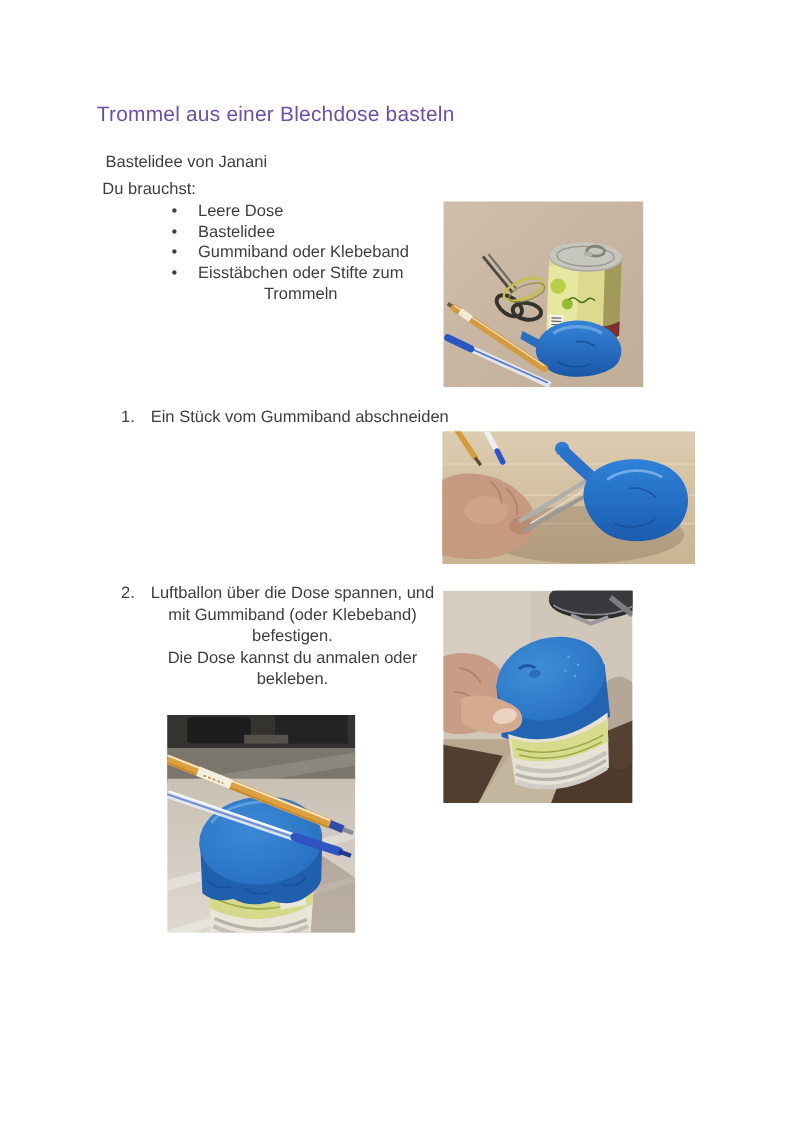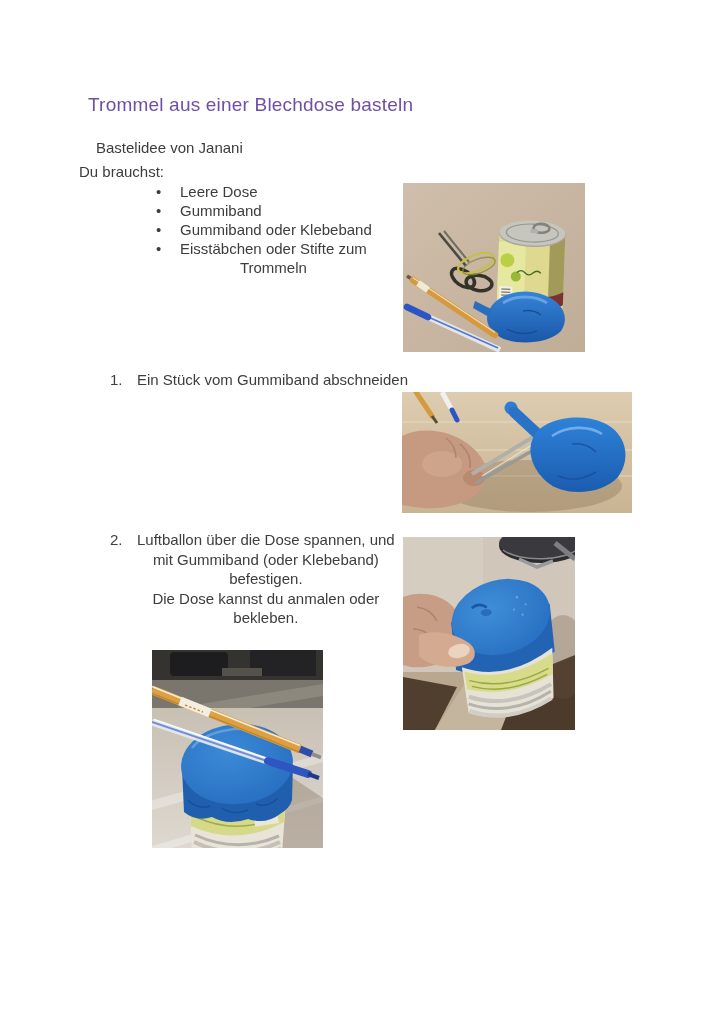--- a/index.html
+++ b/index.html
@@ -12,21 +12,21 @@
     overflow:hidden;
   }
   .abs{position:absolute;}
   .title{
     left:88px;top:81px;
     font-size:19px;font-weight:400;
     color:#6e4fa6;
     letter-spacing:.2px;
   }
   .subtitle{left:96px;top:119px;font-size:15px;margin-top:20px;}
-  .materials-heading{left:79px;top:163px;font-size:15px;}
+  .materials-heading{left:93px;top:163px;font-size:15px;}
   .bullet-list{left:156px;top:182px;font-size:15px;line-height:19px;}
   .bullet-row{display:flex;}
   .bullet{width:24px;flex:0 0 24px;}
   .pre{white-space:pre-line;text-align:center;}
   .step{display:flex;font-size:15px;line-height:19.5px;}
   .step-num{width:27px;flex:0 0 27px;}
   .step1{left:110px;top:370px;}
   .step2{left:110px;top:530px;width:320px;}
   .closing{left:203px;top:901px;font-size:21px;color:#a16207;}
   .photo{display:block;}
@@ -46,21 +46,21 @@
 
   <div class="abs materials-heading">Du brauchst:</div>
 
   <div class="abs bullet-list">
     <div class="bullet-row">
       <span class="bullet">•</span>
       <span class="pre">Leere Dose</span>
     </div>
     <div class="bullet-row">
       <span class="bullet">•</span>
-      <span class="pre">Gummiband</span>
+      <span class="pre">Bastelidee</span>
     </div>
     <div class="bullet-row">
       <span class="bullet">•</span>
       <span class="pre">Gummiband oder Klebeband</span>
     </div>
     <div class="bullet-row">
       <span class="bullet">•</span>
       <span class="pre">Eisstäbchen oder Stifte zum
 Trommeln</span>
     </div>

